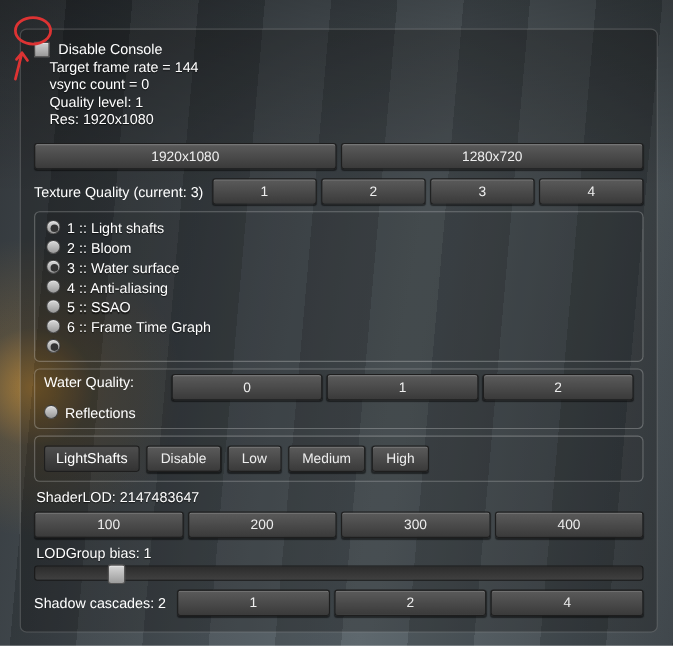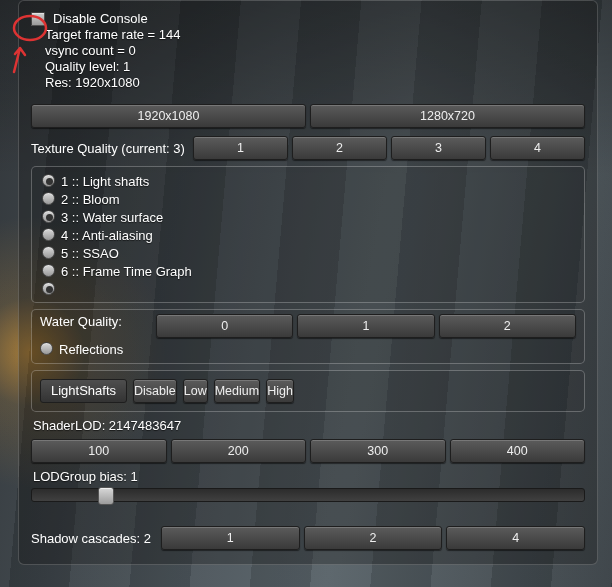--- a/index.html
+++ b/index.html
@@ -16,21 +16,21 @@
   
   .bgstripes {
     position: absolute; inset: 0; pointer-events:none; z-index:0;
     background:
       repeating-linear-gradient(95deg, rgba(255,255,255,0.03) 0 60px, rgba(0,0,0,0.10) 60px 120px),
       linear-gradient(180deg, rgba(0,0,0,0.35) 0%, rgba(0,0,0,0) 30%);
   }
   .annot { position:absolute; z-index:5; pointer-events:none; }
   .panel {
     position: absolute;
-    left: 18px; top: 0;
+    left: 18px; top: 26px;
     width: 580px;
     padding: 10px 12px 14px 12px;
     background: rgba(20,20,20,0.30);
     border: 1px solid rgba(255,255,255,0.18);
     border-radius: 6px;
     z-index: 2;
   }
   .row { display:flex; align-items:flex-start; gap:6px; margin:2px 0; }
   .infoline { margin:1px 0 1px 14px; color:#fff; text-shadow:0 1px 1px rgba(0,0,0,0.6); }
   .disable-row { margin-left:0; display:flex; align-items:center; gap:8px; }
@@ -45,21 +45,21 @@
     text-align:center;
     padding:4px 6px;
     color:#eee;
     background: linear-gradient(#5b5b5b,#3a3a3a);
     border:1px solid #1e1e1e;
     border-radius:3px;
     box-shadow: inset 0 1px 0 rgba(255,255,255,0.18), 0 1px 1px rgba(0,0,0,0.5);
     font-size:12.5px;
     cursor:pointer;
   }
-  .btn.small { flex:0 0 auto; padding:4px 0; }
+  .btn.small { flex:0 0 auto; padding:4px 12px; }
   .btns { display:flex; gap:4px; margin:6px 0; }
   .btns.tight { gap:4px; }
   .labelline { margin:6px 0 4px 2px; color:#fff; text-shadow:0 1px 1px rgba(0,0,0,0.6); }
   .subpanel {
     border:1px solid rgba(255,255,255,0.25);
     border-radius:5px;
     padding:4px 8px;
     margin:6px 0;
     background: rgba(0,0,0,0.05);
   }
@@ -74,21 +74,21 @@
     border:1px solid #1a1a1a; border-radius:3px;
   }
   .slider .thumb {
     position:absolute; top:-2px; width:16px; height:18px;
     background:linear-gradient(#d8d8d8,#9c9c9c);
     border:1px solid #555; border-radius:3px;
     box-shadow: inset 0 1px 0 rgba(255,255,255,0.6);
   }
   .wqrow { display:flex; align-items:flex-start; gap:8px; }
   .wqrow .lbl { flex:0 0 108px; }
-  .shadowrow { display:flex; align-items:center; gap:10px; margin-top:24px; }
+  .shadowrow { display:flex; align-items:center; gap:10px; margin-top:8px; }
   .shadowrow .lbl { flex:0 0 auto; }
   .lsrow { display:flex; gap:6px; flex-wrap:wrap; margin:4px 0; }
   .lsrow .title { flex:0 0 auto; padding:3px 10px; background: linear-gradient(#4e4e4e,#333); border:1px solid #1e1e1e; border-radius:3px; }
 </style>
 </head>
 <body>
 <div class="bgstripes"></div>
 
 <svg class="annot" style="left:6px; top:14px;" width="50" height="80">
   <ellipse cx="24" cy="14" rx="16" ry="12" fill="none" stroke="#d33" stroke-width="2.5"></ellipse>

